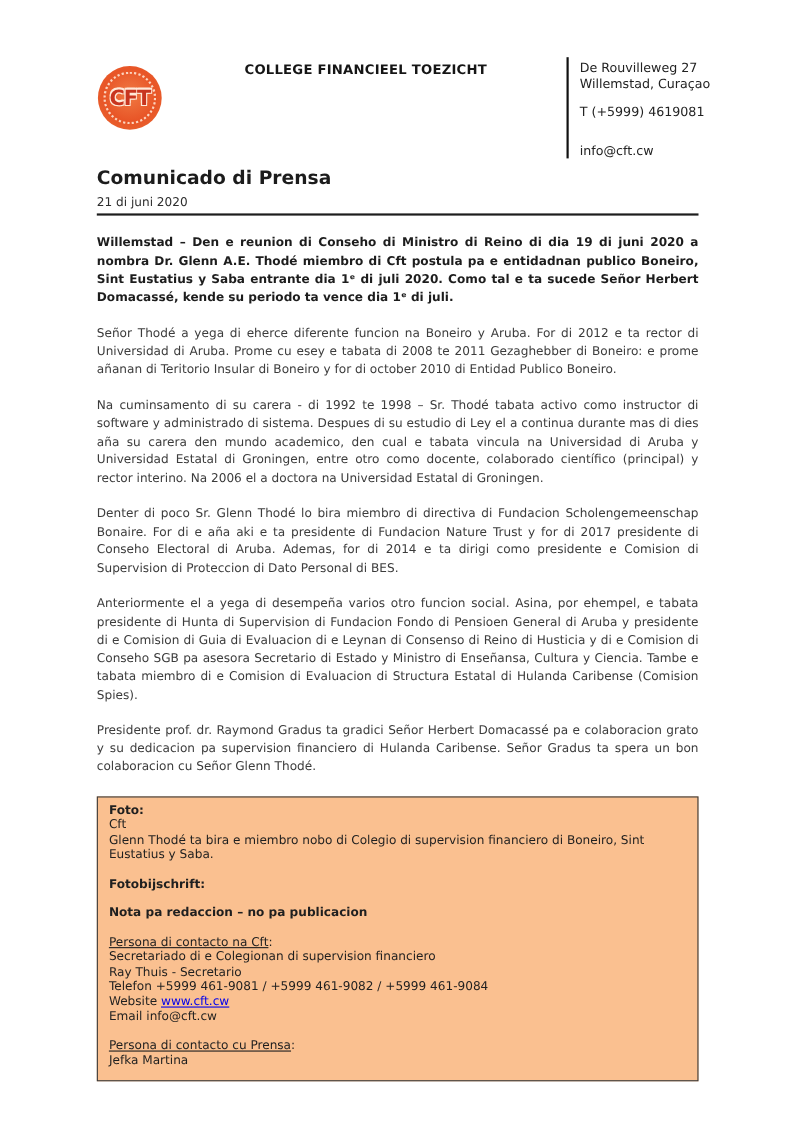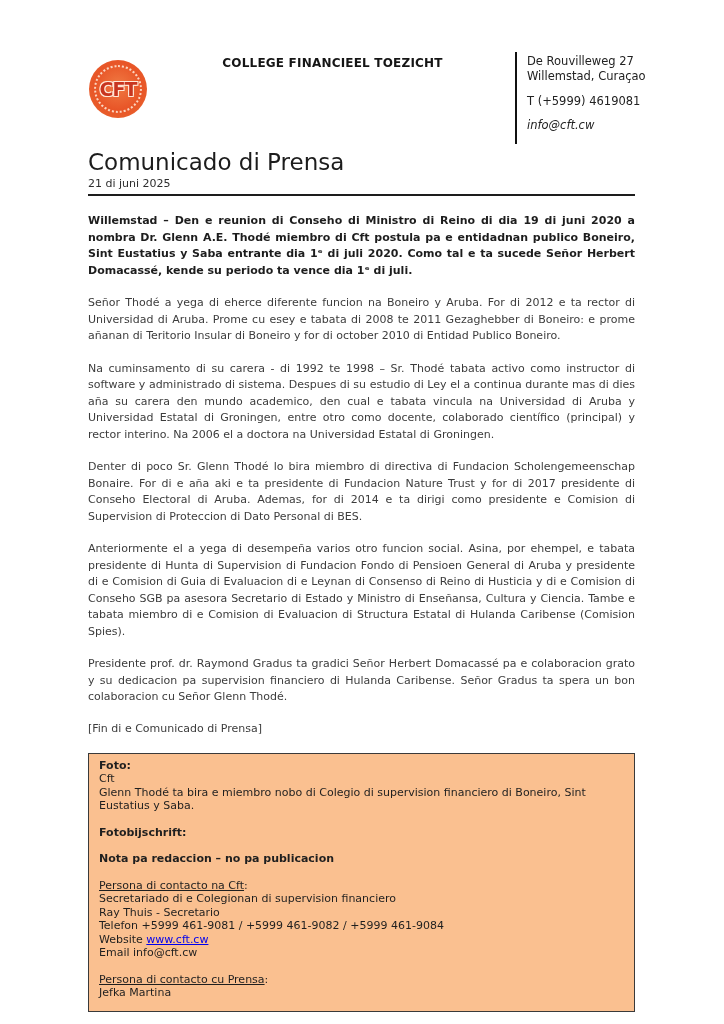--- a/index.html
+++ b/index.html
@@ -14,25 +14,25 @@
           display:flex; align-items:center; justify-content:center; }
   .logo::before { content:""; position:absolute; inset:5px; border-radius:50%;
           border:2px dotted rgba(255,235,218,0.85); }
   .logo-text { font-size:19px; font-weight:700; letter-spacing:-1px; color:#c8351f;
           text-shadow:-1px -1px 0 #ffe9d8, 1px -1px 0 #ffe9d8, -1px 1px 0 #ffe9d8, 1px 1px 0 #ffe9d8; }
   .org-name { position:absolute; top:56px; left:160px; width:345px; text-align:center;
           font-size:12px; font-weight:700; color:#151515; letter-spacing:0.2px; }
   .vline { position:absolute; left:515px; top:52px; width:2px; height:92px; background:#111; }
   .hdr-contact { position:absolute; left:527px; top:54px; font-size:11.5px; line-height:15px; color:#222; }
   .hdr-phone { margin-top:10px; }
-  .hdr-email { margin-top:9px;font-style:italic; }
+  .hdr-email { margin-top:21px; }
 
   
   .main { margin:0 89px 0 88px; }
-  .doc-title { font-size:23px; font-weight:400; color:#1c1c1c; line-height:28px; }
+  .doc-title { font-size:17px; font-weight:700; color:#1c1c1c; line-height:28px; }
   .doc-date { font-size:11px; color:#2e2e2e; line-height:14px; margin-top:1px; }
   .title-rule { border:0; border-top:2px solid #1d1d1d; margin-top:3px; }
   .headline { font-size:13.5px; font-weight:700; color:#111; margin-top:11px; line-height:18px; }
   p.body-p { font-size:11px; line-height:16.5px; text-align:justify; margin-top:16px; color:#3c3c3c; }
   p.lead { font-weight:700; color:#1d1d1d; margin-top:17px; }
   .closing { font-size:11px; color:#3c3c3c; margin-top:16px; }
 
   
   .note-box { margin-top:18px; background:#FAC090; border:1px solid #3a3a3a;
           padding:5px 10px 11px 10px; color:#1f1f1f; }
@@ -56,32 +56,31 @@
     <div class="hdr-contact">
       <div>De Rouvilleweg 27</div>
       <div>Willemstad, Curaçao</div>
       <div class="hdr-phone">T (+5999) 4619081</div>
       <div class="hdr-email">info@cft.cw</div>
     </div>
   </div>
 
   <div class="main">
     <div class="doc-title">Comunicado di Prensa</div>
-    <div class="doc-date">21 di juni 2025</div>
+    <div class="doc-date">21 di juni 2020</div>
     <hr class="title-rule">
 
 
     <p class="body-p lead">Willemstad – Den e reunion di Conseho di Ministro di Reino di dia 19 di juni 2020 a nombra Dr. Glenn A.E. Thodé miembro di Cft postula pa e entidadnan publico Boneiro, Sint Eustatius y Saba entrante dia 1ᵉ di juli 2020. Como tal e ta sucede Señor Herbert Domacassé, kende su periodo ta vence dia 1ᵉ di juli.</p>
     <p class="body-p">Señor Thodé a yega di eherce diferente funcion na Boneiro y Aruba. For di 2012 e ta rector di Universidad di Aruba. Prome cu esey e tabata di 2008 te 2011 Gezaghebber di Boneiro: e prome añanan di Teritorio Insular di Boneiro y for di october 2010 di Entidad Publico Boneiro.</p>
     <p class="body-p">Na cuminsamento di su carera - di 1992 te 1998 – Sr. Thodé tabata activo como instructor di software y administrado di sistema. Despues di su estudio di Ley el a continua durante mas di dies aña su carera den mundo academico, den cual e tabata vincula na Universidad di Aruba y Universidad Estatal di Groningen, entre otro como docente, colaborado científico (principal) y rector interino. Na 2006 el a doctora na Universidad Estatal di Groningen.</p>
     <p class="body-p">Denter di poco Sr. Glenn Thodé lo bira miembro di directiva di Fundacion Scholengemeenschap Bonaire. For di e aña aki e ta presidente di Fundacion Nature Trust y for di 2017 presidente di Conseho Electoral di Aruba. Ademas, for di 2014 e ta dirigi como presidente e Comision di Supervision di Proteccion di Dato Personal di BES.</p>
     <p class="body-p">Anteriormente el a yega di desempeña varios otro funcion social. Asina, por ehempel, e tabata presidente di Hunta di Supervision di Fundacion Fondo di Pensioen General di Aruba y presidente di e Comision di Guia di Evaluacion di e Leynan di Consenso di Reino di Husticia y di e Comision di Conseho SGB pa asesora Secretario di Estado y Ministro di Enseñansa, Cultura y Ciencia. Tambe e tabata miembro di e Comision di Evaluacion di Structura Estatal di Hulanda Caribense (Comision Spies).</p>
     <p class="body-p">Presidente prof. dr. Raymond Gradus ta gradici Señor Herbert Domacassé pa e colaboracion grato y su dedicacion pa supervision financiero di Hulanda Caribense. Señor Gradus ta spera un bon colaboracion cu Señor Glenn Thodé.</p>
 
-    <div class="closing">[Fin di e Comunicado di Prensa]</div>
 
     <div class="note-box">
       <div class="nb-line nb-bold">Foto:</div>
       <div class="nb-line">Cft</div>
 
       <div class="nb-line">Glenn Thodé ta bira e miembro nobo di Colegio di supervision financiero di Boneiro, Sint Eustatius y Saba.</div>
       <div class="nb-line nb-bold nb-gap">Fotobijschrift:</div>
 
       <div class="nb-line nb-bold nb-gap">Nota pa redaccion – no pa publicacion</div>
 

